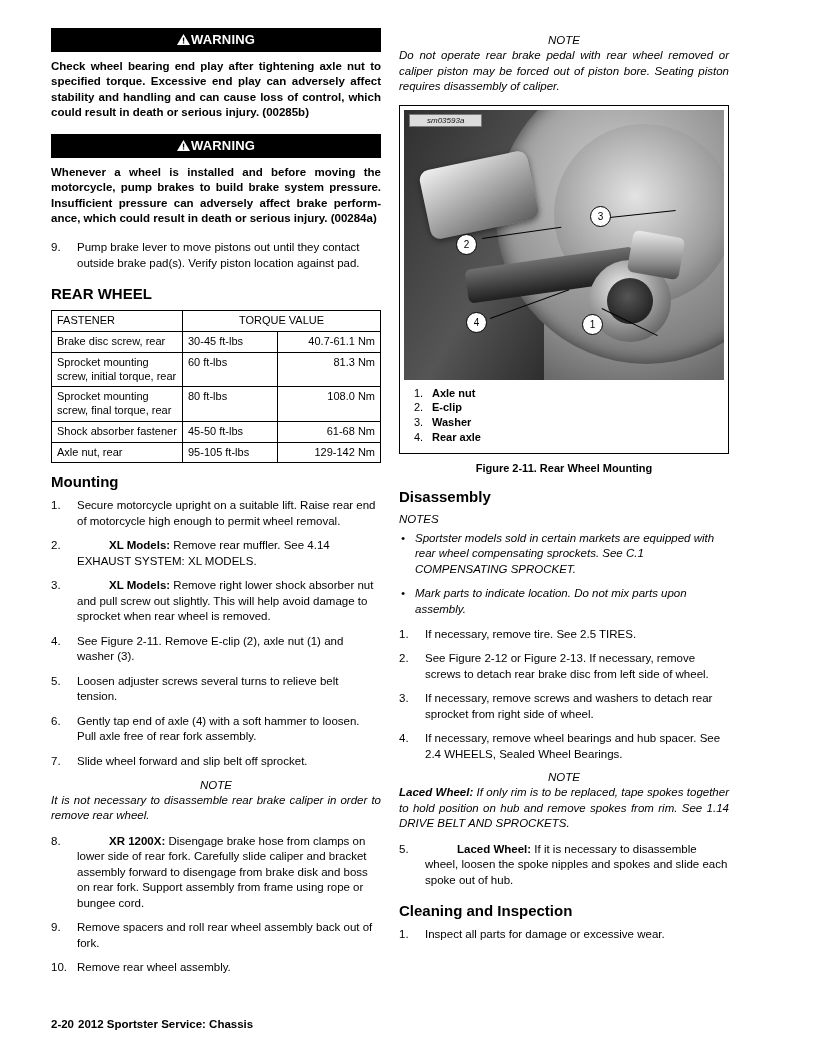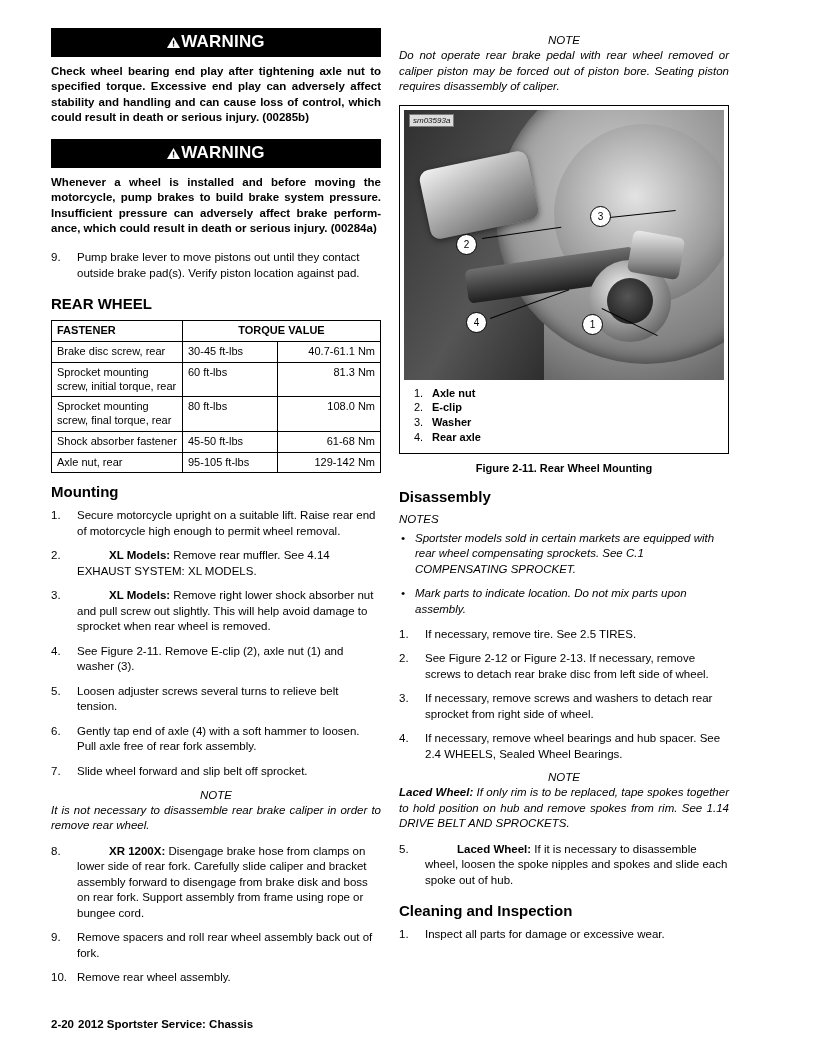--- a/index.html
+++ b/index.html
@@ -24,21 +24,21 @@
     position:absolute;
     left:399px;top:28px;width:330px;
   }
 
   
   .warn-bar{
     background:#000;
     color:#fff;
     text-align:center;
     font-weight:bold;
-    font-size:17px;
+    font-size:13px;
     padding:4px 0 5px 0;
     letter-spacing:0.2px;
   }
   .warn-bar .tri{
     display:inline-block;
     position:relative;
     top:1px;
     margin-right:1px;
   }
   .warn-body{
@@ -102,21 +102,21 @@
     margin-top:4px;
     margin-bottom:6px;
   }
   table.torque th, table.torque td{
     border:1px solid #000;
     padding:3px 5px;
     text-align:left;
     vertical-align:top;
     line-height:1.25;
   }
-  table.torque th{font-weight:bold;}
+  table.torque th{font-weight:normal;}
   table.torque th.tv{text-align:center;}
   table.torque td.c2{width:84px;}
   table.torque td.c3{width:92px;text-align:right;}
 
   
   .note-head{
     text-align:center;
     font-style:italic;
     font-size:11.5px;
     margin:6px 0 2px 0;
@@ -148,21 +148,21 @@
     background:
       radial-gradient(circle at 70% 45%, #d9d9d9 0%, #a8a8a8 30%, #6d6d6d 60%, #3a3a3a 100%);
     overflow:hidden;
   }
   .fig-tag{
     position:absolute;left:5px;top:4px;
     background:#dcdcdc;
     border:1px solid #7a7a7a;
     font-size:8px;
     font-style:italic;
-    padding:1px 3px;
+    padding:1px 17px;
     color:#111;
   }
   
   .rotor{
     position:absolute;
     left:92px;top:-46px;
     width:300px;height:300px;
     border-radius:50%;
     background:radial-gradient(circle at 40% 40%,#cfcfcf,#8e8e8e 55%,#5a5a5a 100%);
     box-shadow:inset 0 0 18px rgba(0,0,0,.6);

